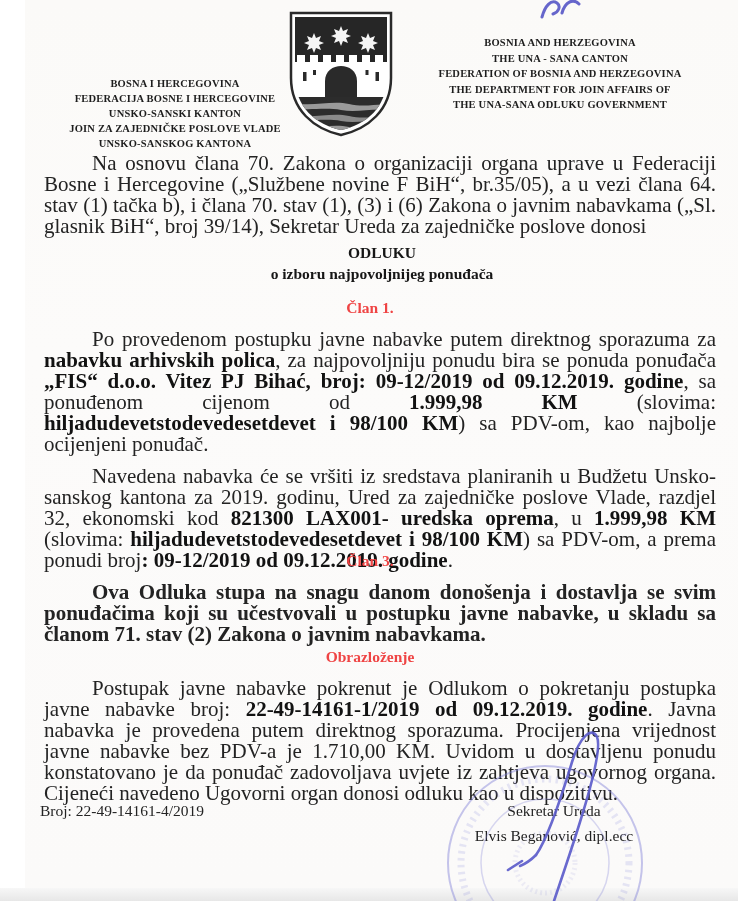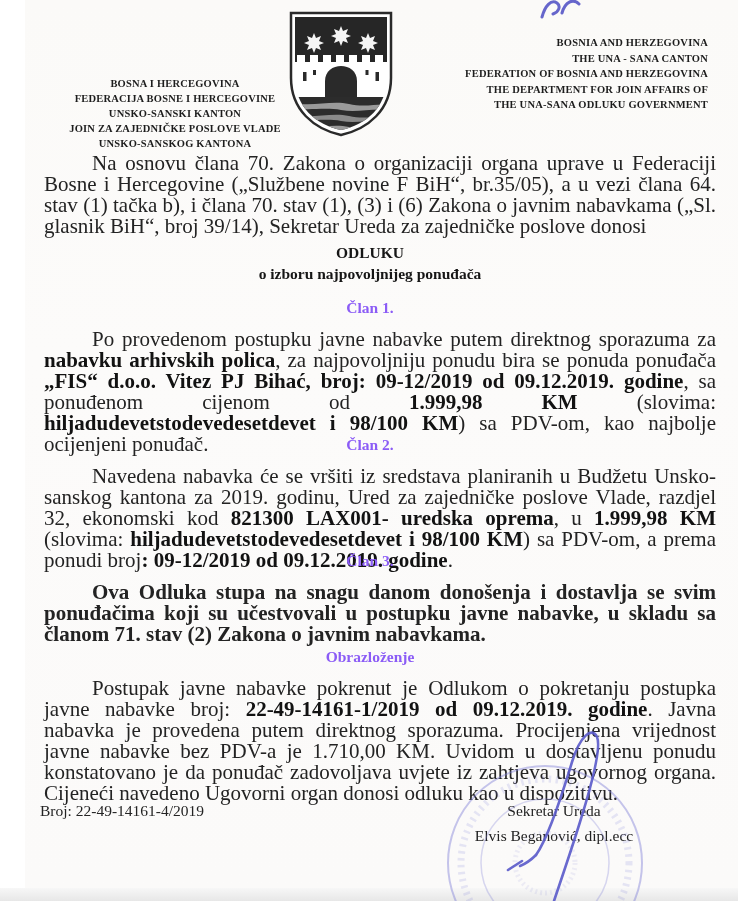--- a/index.html
+++ b/index.html
@@ -17,39 +17,39 @@
     position:absolute;left:0;right:0;bottom:0;height:13px;
     background:linear-gradient(180deg,#f7f7f7,#e7e7e7);
   }
   .hdr-left{
     position:absolute;left:55px;top:46px;width:240px;
     text-align:center;font-weight:bold;font-size:10.5px;line-height:15px;
     letter-spacing:.2px;color:#1d1d1d;margin-top:30px;
   }
   .hdr-right{
     position:absolute;left:412px;top:35px;width:296px;
-    text-align:right;font-weight:bold;font-size:10.5px;line-height:15.5px;
+    text-align:center;font-weight:bold;font-size:10.5px;line-height:15.5px;
     letter-spacing:.2px;color:#1d1d1d;
   }
   .coa{position:absolute;left:287px;top:9px;}
   .para{
     position:absolute;left:34px;width:672px;margin:10px;
     font-size:21px;line-height:21px;text-align:justify;
     text-indent:48px;color:#232323;
   }
   .b{font-weight:bold;color:#121212;}
   .title{
-    position:absolute;left:34px;top:242px;width:672px;
+    position:absolute;left:46px;top:242px;width:672px;
     text-align:center;font-weight:bold;font-size:15.5px;line-height:21px;
     color:#161616;
   }
   .clan-h{
     position:absolute;left:34px;width:672px;margin:0;
     text-align:center;font-weight:bold;font-size:15.5px;line-height:18px;
-    color:#8b5cf6;
+    color:#ef4444;
   }
   .h1{top:299px;} .p1{top:319px;}
   .h2{top:436px;} .p2{top:456px;}
   .h3{top:552px;} .p3{top:572px;font-weight:bold;}
   .h4{top:648px;} .p4{top:668px;}
   .footer-left{
     position:absolute;left:40px;top:799px;font-size:15.5px;line-height:24.5px;
     color:#232323;
   }
   .footer-right{
@@ -139,21 +139,20 @@
   <p class="para" style="top:143px;"><span>Na osnovu člana 70. Zakona o organizaciji organa uprave u Federaciji Bosne i Hercegovine („Službene novine F BiH“, br.35/05), a u vezi člana 64. stav (1) tačka b), i člana 70. stav (1), (3) i (6) Zakona o javnim nabavkama („Sl. glasnik BiH“, broj 39/14), Sekretar Ureda za zajedničke poslove donosi</span></p>
 
   <div class="title">
     <div>ODLUKU</div>
     <div>o izboru najpovoljnijeg ponuđača</div>
   </div>
 
   <h3 class="clan-h h1">Član 1.</h3>
   <p class="para p1"><span>Po provedenom postupku javne nabavke putem direktnog sporazuma za </span><span class="b">nabavku arhivskih polica</span><span>, za najpovoljniju ponudu bira se ponuda ponuđača </span><span class="b">„FIS“ d.o.o. Vitez PJ Bihać, broj: 09-12/2019 od 09.12.2019. godine</span><span>, sa ponuđenom cijenom od </span><span class="b">1.999,98 KM</span><span> (slovima: </span><span class="b">hiljadudevetstodevedesetdevet i 98/100 KM</span><span>) sa PDV-om, kao najbolje ocijenjeni ponuđač.</span></p>
 
-  <h3 class="clan-h h2">Član 2.</h3>
   <p class="para p2"><span>Navedena nabavka će se vršiti iz sredstava planiranih u Budžetu Unsko-sanskog kantona za 2019. godinu, Ured za zajedničke poslove Vlade, razdjel 32, ekonomski kod </span><span class="b">821300 LAX001- uredska oprema</span><span>, u </span><span class="b">1.999,98 KM</span><span> (slovima: </span><span class="b">hiljadudevetstodevedesetdevet i 98/100 KM</span><span>) sa PDV-om, a prema ponudi broj</span><span class="b">: 09-12/2019 od 09.12.2019. godine</span><span>.</span></p>
 
   <h3 class="clan-h h3">Član 3.</h3>
   <p class="para p3"><span>Ova Odluka stupa na snagu danom donošenja i dostavlja se svim ponuđačima koji su učestvovali u postupku javne nabavke, u skladu sa članom 71. stav (2) Zakona o javnim nabavkama.</span></p>
 
   <h3 class="clan-h h4">Obrazloženje</h3>
   <p class="para p4"><span>Postupak javne nabavke pokrenut je Odlukom o pokretanju postupka javne nabavke broj: </span><span class="b">22-49-14161-1/2019 od 09.12.2019. godine</span><span>. Javna nabavka je provedena putem direktnog sporazuma. Procijenjena vrijednost javne nabavke bez PDV-a je 1.710,00 KM. Uvidom u dostavljenu ponudu konstatovano je da ponuđač zadovoljava uvjete iz zahtjeva ugovornog organa. Cijeneći navedeno Ugovorni organ donosi odluku kao u dispozitivu.</span></p>
 
   <div class="footer-left">
     <div>Broj: 22-49-14161-4/2019</div>

